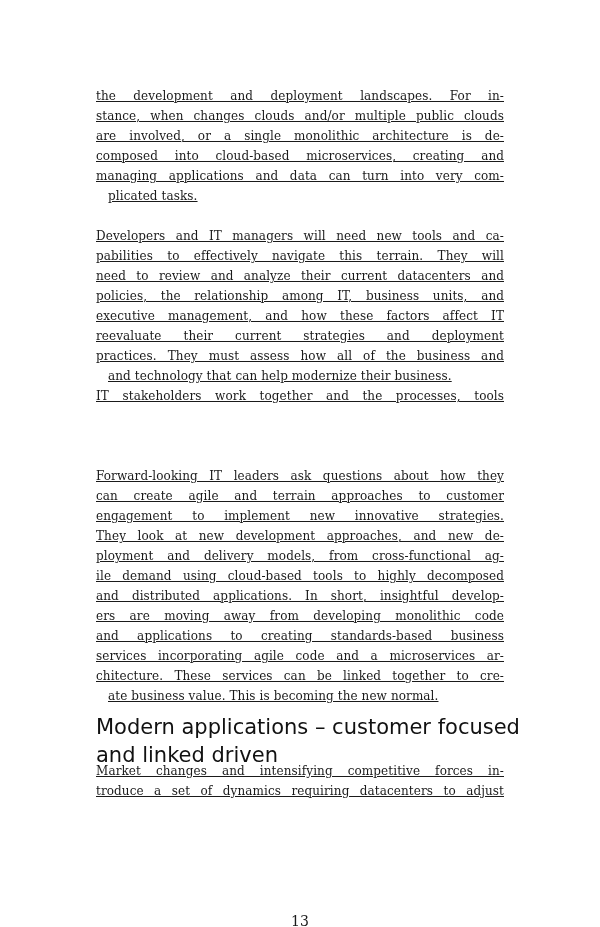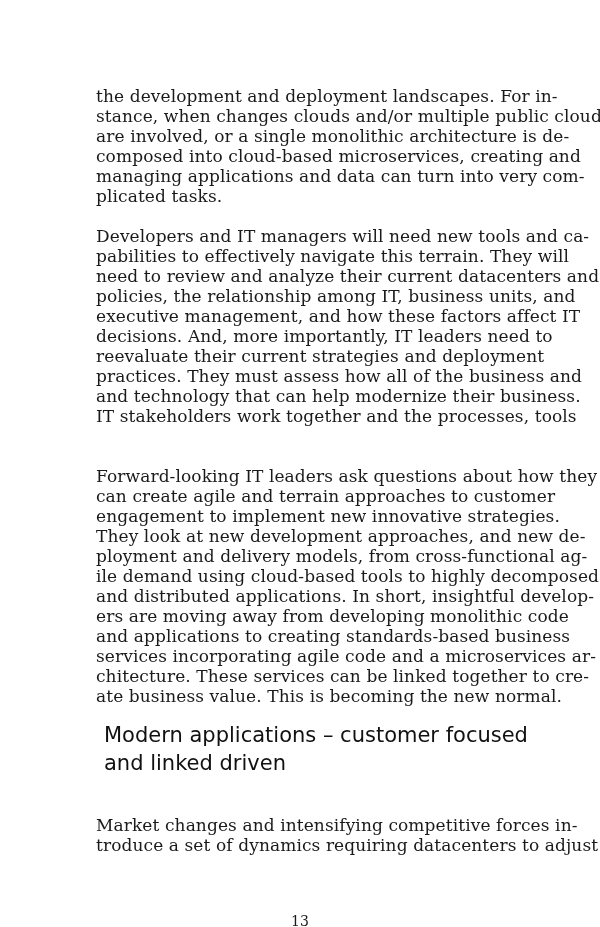--- a/index.html
+++ b/index.html
@@ -15,53 +15,55 @@
       color: #1a1a1a;
     }
     .page {
       position: absolute;
       left: 96px;
       top: 86px;
       width: 408px;
     }
     .para {
       font-family: "DejaVu Serif", "Liberation Serif", serif;
-      font-size: 17px;
+      font-size: 12px;
       line-height: 20px;
       text-align: justify;
       margin: 0;
       letter-spacing: 0.1px;
+      text-decoration: underline;
     }
     .line {
       display: block;
       text-align: justify;
       text-align-last: justify;
       white-space: nowrap;
       height: 20px;
     }
     .line.last {
       text-align-last: left;
+      margin-left: 12px;
     }
     .p1 { position: absolute; top: 0; left: 0; width: 408px; }
     .p2 { position: absolute; top: 140px; left: 0; width: 408px; }
     .p3 { position: absolute; top: 380px; left: 0; width: 408px; }
     .heading {
       position: absolute;
       top: 627px;
       left: 0;
       width: 420px;
       font-family: "DejaVu Sans", "Liberation Sans", sans-serif;
       font-size: 21px;
       line-height: 28px;
       font-weight: normal;
-      margin: 8px;
+      margin: 0;
       color: #111;
     }
     .heading .hline { display: block; white-space: nowrap; }
-    .p4 { position: absolute; top: 729px; left: 0; width: 408px; }
+    .p4 { position: absolute; top: 675px; left: 0; width: 408px; }
     .page-number {
       position: absolute;
       top: 825px;
       left: 0;
       width: 408px;
       text-align: center;
       font-family: "DejaVu Serif", "Liberation Serif", serif;
       font-size: 14px;
       line-height: 20px;
     }
@@ -79,21 +81,20 @@
     <span class="line">managing applications and data can turn into very com-</span>
     <span class="line last">plicated tasks.</span>
   </p>
 
   <p class="para p2">
     <span class="line">Developers and IT managers will need new tools and ca-</span>
     <span class="line">pabilities to effectively navigate this terrain. They will</span>
     <span class="line">need to review and analyze their current datacenters and</span>
     <span class="line">policies, the relationship among IT, business units, and</span>
     <span class="line">executive management, and how these factors affect IT</span>
-    <span class="line">decisions. And, more importantly, IT leaders need to</span>
     <span class="line">reevaluate their current strategies and deployment</span>
     <span class="line">practices. They must assess how all of the business and</span>
     <span class="line last">and technology that can help modernize their business.</span>
     <span class="line">IT stakeholders work together and the processes, tools</span>
   </p>
 
   <p class="para p3">
     <span class="line">Forward-looking IT leaders ask questions about how they</span>
     <span class="line">can create agile and terrain approaches to customer</span>
     <span class="line">engagement to implement new innovative strategies.</span>

